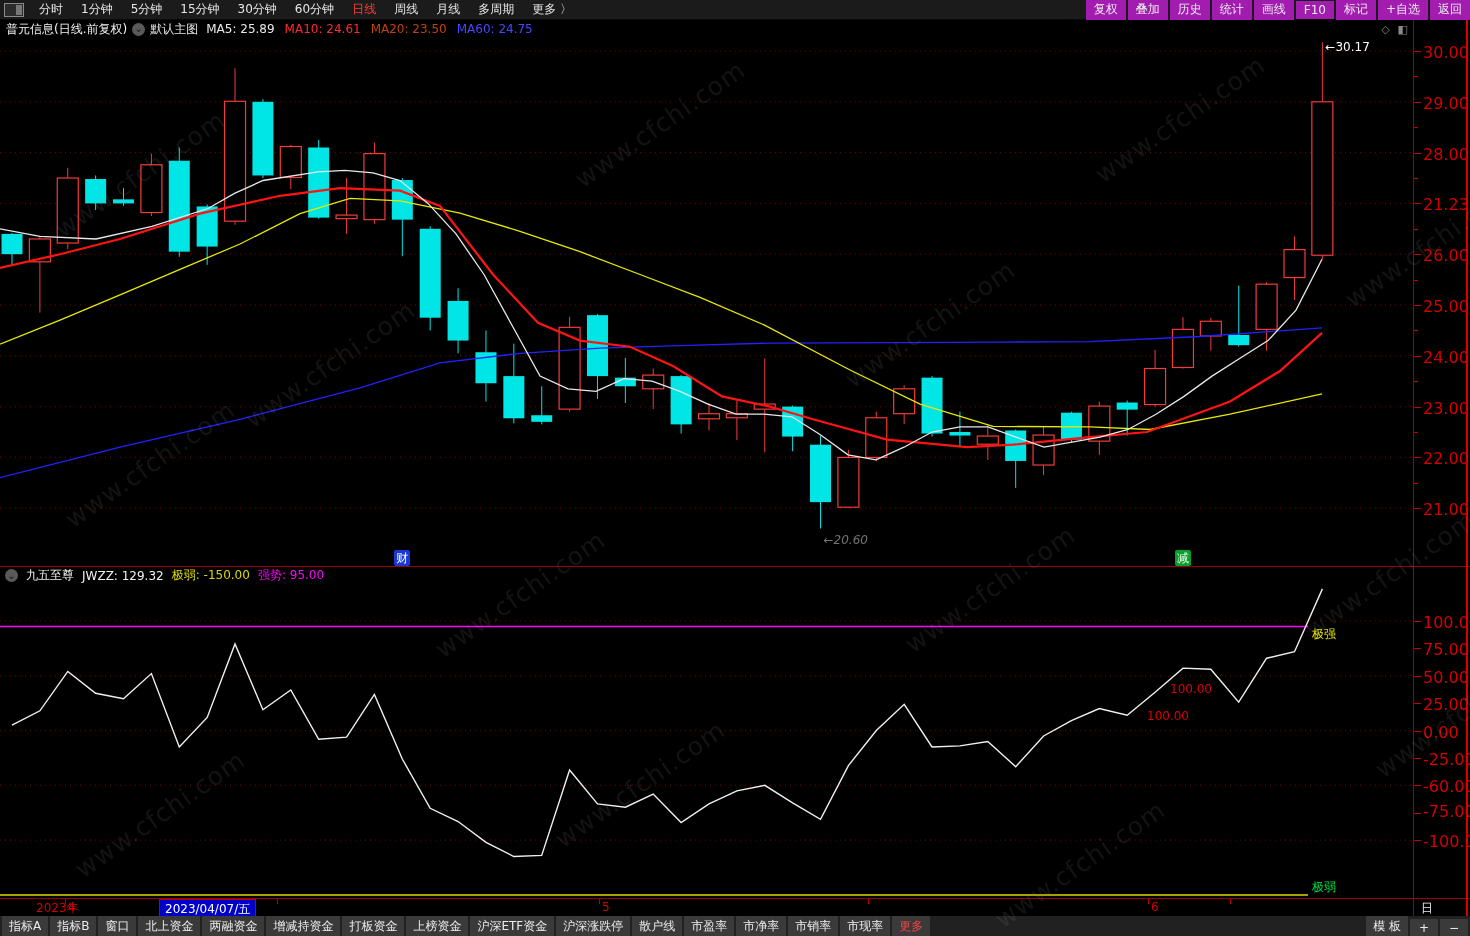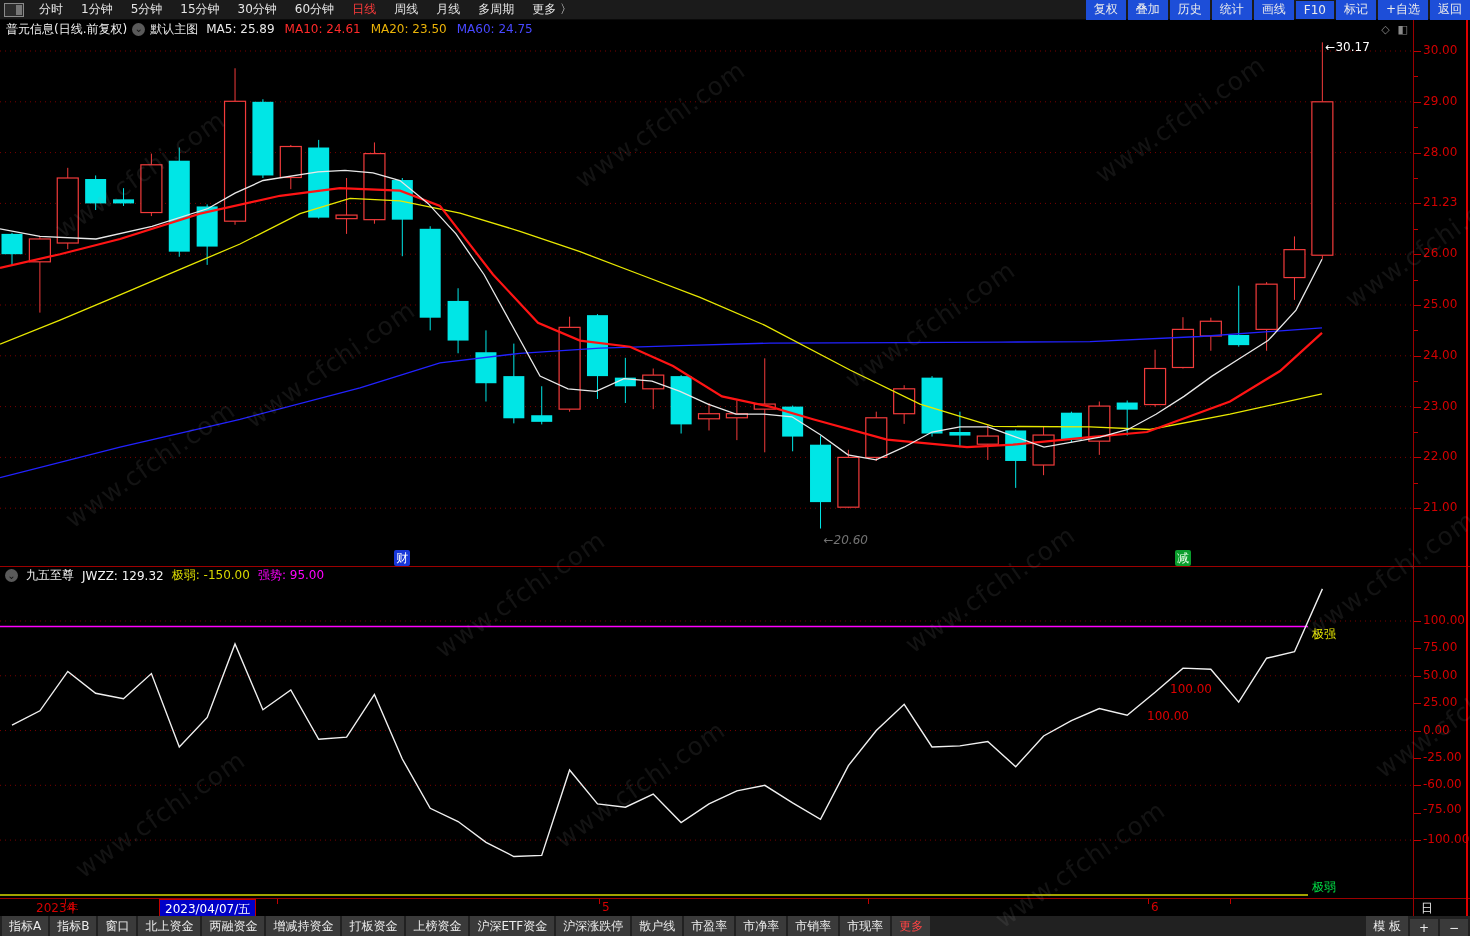--- a/index.html
+++ b/index.html
@@ -8,35 +8,35 @@
   
   .topbar{position:absolute;left:0;top:0;width:1470px;height:20px;background:#1b1b1b;
           display:flex;align-items:center;border-bottom:1px solid #0a0a0a;box-sizing:border-box;}
   .winicon{width:18px;height:12px;margin:0 6px 0 4px;border:1px solid #8a8a8a;background:#2c2c2c;
            position:relative;}
   .winicon:before{content:"";position:absolute;right:1px;top:1px;bottom:1px;width:6px;background:#777;}
   #tabs{display:flex;align-items:center;}
   .tab{padding:0 9px;color:#e6e6e6;cursor:default;white-space:nowrap;}
   .tab.active{color:#ff3b3b;}
   .topbar-right{margin-left:auto;display:flex;height:20px;align-items:center;}
-  .tbtn{padding:2px 8px;margin-left:2px;background:#1d4ed8;color:#ececec;white-space:nowrap;}
+  .tbtn{padding:2px 8px;margin-left:2px;background:#a21caf;color:#ececec;white-space:nowrap;}
   
   .hdr{position:absolute;left:0;top:20px;width:1470px;height:18px;display:flex;align-items:center;
        background:#000;}
   .hdr .title{color:#f2f2f2;margin-left:6px;}
   .circ{display:inline-flex;align-items:center;justify-content:center;width:13px;height:13px;
         border-radius:50%;background:#5a5a5a;color:#111;font-size:10px;line-height:1;margin:0 5px;}
   .layoutlbl{color:#e6e6e6;margin-right:8px;}
   #mavals span{margin-right:10px;}
   .hdr-right{margin-left:auto;padding-right:62px;display:flex;gap:8px;color:#8a8a8a;font-size:11px;}
   
   svg{position:absolute;left:0;display:block;}
   
   .axiscol{position:absolute;left:1413px;width:57px;border-left:1px solid #9c0000;box-sizing:border-box;}
-  .axis-label{position:absolute;left:9px;color:#d40000;font-size:12px;white-space:nowrap;}
+  .axis-label{position:absolute;left:9px;color:#d40000;font-size:16px;white-space:nowrap;}
   .tickmark{position:absolute;left:0;height:1px;background:#c00000;}
   .divider{position:absolute;left:0;width:1470px;height:1px;background:#9c0000;}
   .vline{position:absolute;background:#9c0000;}
   .redge{position:absolute;left:1466px;top:20px;width:2px;height:896px;background:#dd0000;}
   
   .indhdr{position:absolute;left:0;top:567px;height:17px;display:flex;align-items:center;}
   .indhdr span{margin-right:8px;white-space:nowrap;}
   
   .flabel{position:absolute;white-space:nowrap;font-size:12px;}
   .badge{position:absolute;width:16px;height:16px;display:flex;align-items:center;justify-content:center;
@@ -90,21 +90,21 @@
         <span class="tbtn">标记</span>
         <span class="tbtn">+自选</span>
         <span class="tbtn">返回</span>
       </div>
   </div>
 
   <div class="hdr">
     <span class="title">普元信息(日线.前复权)</span>
     <span class="circ">⌄</span>
     <span class="layoutlbl">默认主图</span>
-    <span id="mavals"><span style="color: rgb(232, 232, 232);">MA5: 25.89</span><span style="color: rgb(255, 42, 42);">MA10: 24.61</span><span style="color: #eab308;">MA20: 23.50</span><span style="color: rgb(72, 72, 255);">MA60: 24.75</span></span>
+    <span id="mavals"><span style="color: rgb(232, 232, 232);">MA5: 25.89</span><span style="color: rgb(255, 42, 42);">MA10: 24.61</span><span style="color: #c2410c;">MA20: 23.50</span><span style="color: rgb(72, 72, 255);">MA60: 24.75</span></span>
     <div class="hdr-right">
       <span>◇</span>
       <span>◧</span>
     </div>
   </div>
 
   <svg id="mainsvg" width="1413" height="528" style="top:38px">
       <line x1="0" x2="1413" y1="13" y2="13" stroke="#7a0000" stroke-width="1" stroke-dasharray="1,4"></line>
       <line x1="0" x2="1413" y1="63.8" y2="63.8" stroke="#7a0000" stroke-width="1" stroke-dasharray="1,4"></line>
       <line x1="0" x2="1413" y1="114.6" y2="114.6" stroke="#7a0000" stroke-width="1" stroke-dasharray="1,4"></line>

